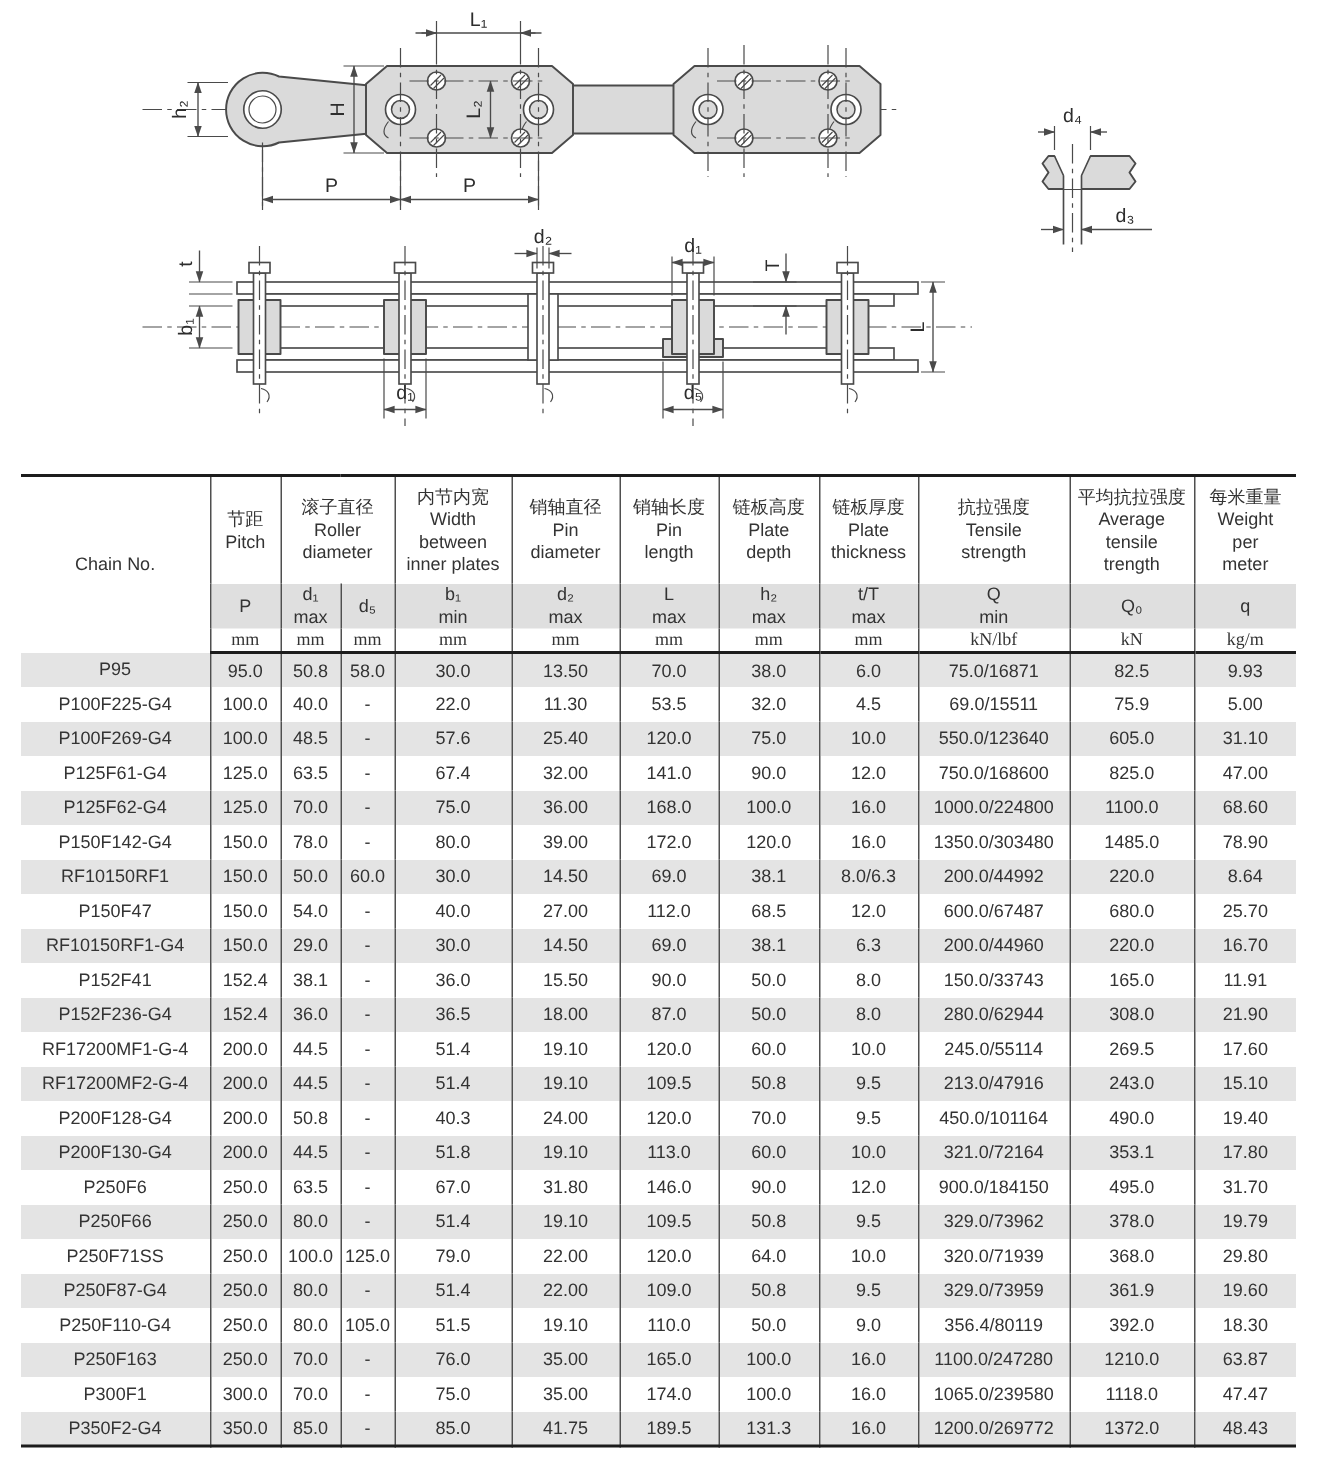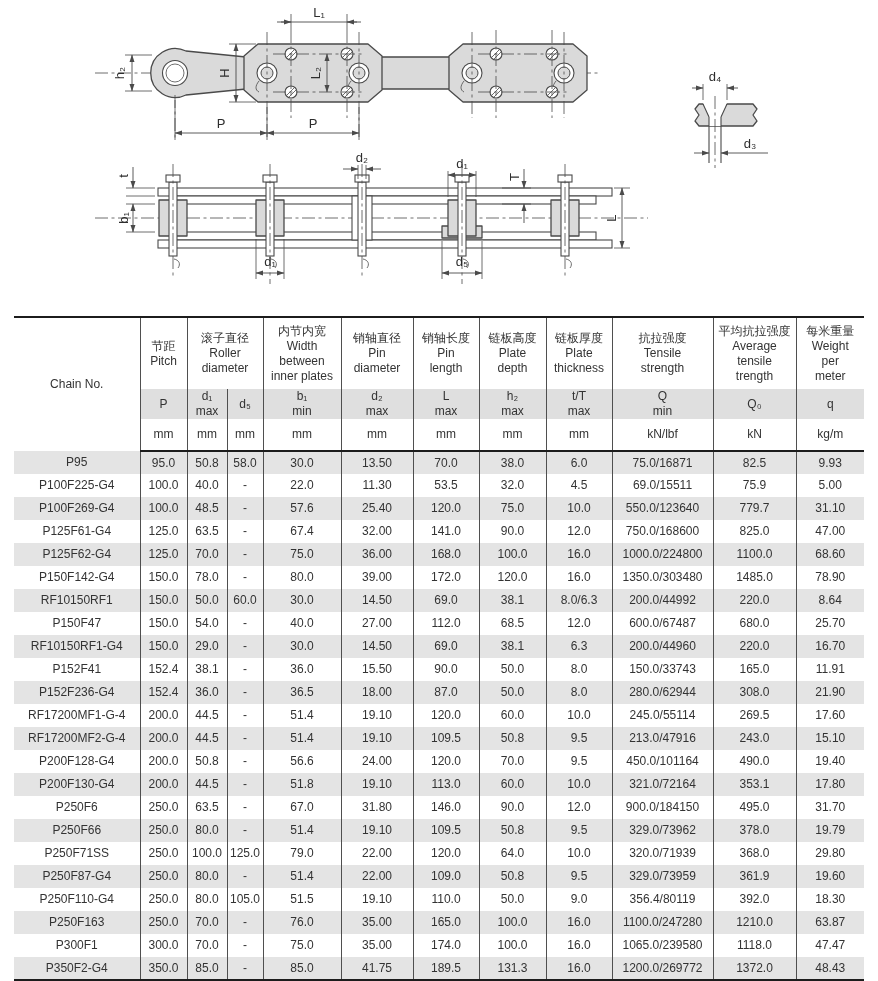--- a/index.html
+++ b/index.html
@@ -28,21 +28,21 @@
   }
   .spec th, .spec td {
     border-left: 1px solid #4f4f4f;
     text-align: center; vertical-align: middle;
     font-weight: normal; font-size: 12px; line-height: 1.25;
     white-space: pre-line; overflow: hidden;
   }
   .spec .no-bl { border-left: none; text-align: center; }
   .spec .titles th { height: 72px; }
   .spec .symbols td { height: 30px; background: #dfdfdf; }
-  .spec .units td { height: 32px; border-bottom: 2px solid #1c1c1c; }
+  .spec .units td { height: 16px; border-bottom: 2px solid #1c1c1c; font-family: Liberation Serif, serif; }
   .spec tbody td { height: 23px; white-space: nowrap; }
   .spec tbody tr:nth-child(odd) { background: #e4e4e4; }
   .spec tbody td:first-child { border-left: none; }
 </style>
 </head>
 <body>
 
 <div>
 
 <svg class="diagrams" width="878" height="316" viewBox="0 0 878 316" xmlns="http://www.w3.org/2000/svg">
@@ -348,21 +348,21 @@
           <td>P100F269-G4</td>
           <td>100.0</td>
           <td>48.5</td>
           <td>-</td>
           <td>57.6</td>
           <td>25.40</td>
           <td>120.0</td>
           <td>75.0</td>
           <td>10.0</td>
           <td>550.0/123640</td>
-          <td>779.7</td>
+          <td>605.0</td>
           <td>31.10</td>
         </tr>
         <tr>
           <td>P125F61-G4</td>
           <td>125.0</td>
           <td>63.5</td>
           <td>-</td>
           <td>67.4</td>
           <td>32.00</td>
           <td>141.0</td>
@@ -496,21 +496,21 @@
           <td>9.5</td>
           <td>213.0/47916</td>
           <td>243.0</td>
           <td>15.10</td>
         </tr>
         <tr>
           <td>P200F128-G4</td>
           <td>200.0</td>
           <td>50.8</td>
           <td>-</td>
-          <td>56.6</td>
+          <td>40.3</td>
           <td>24.00</td>
           <td>120.0</td>
           <td>70.0</td>
           <td>9.5</td>
           <td>450.0/101164</td>
           <td>490.0</td>
           <td>19.40</td>
         </tr>
         <tr>
           <td>P200F130-G4</td>

